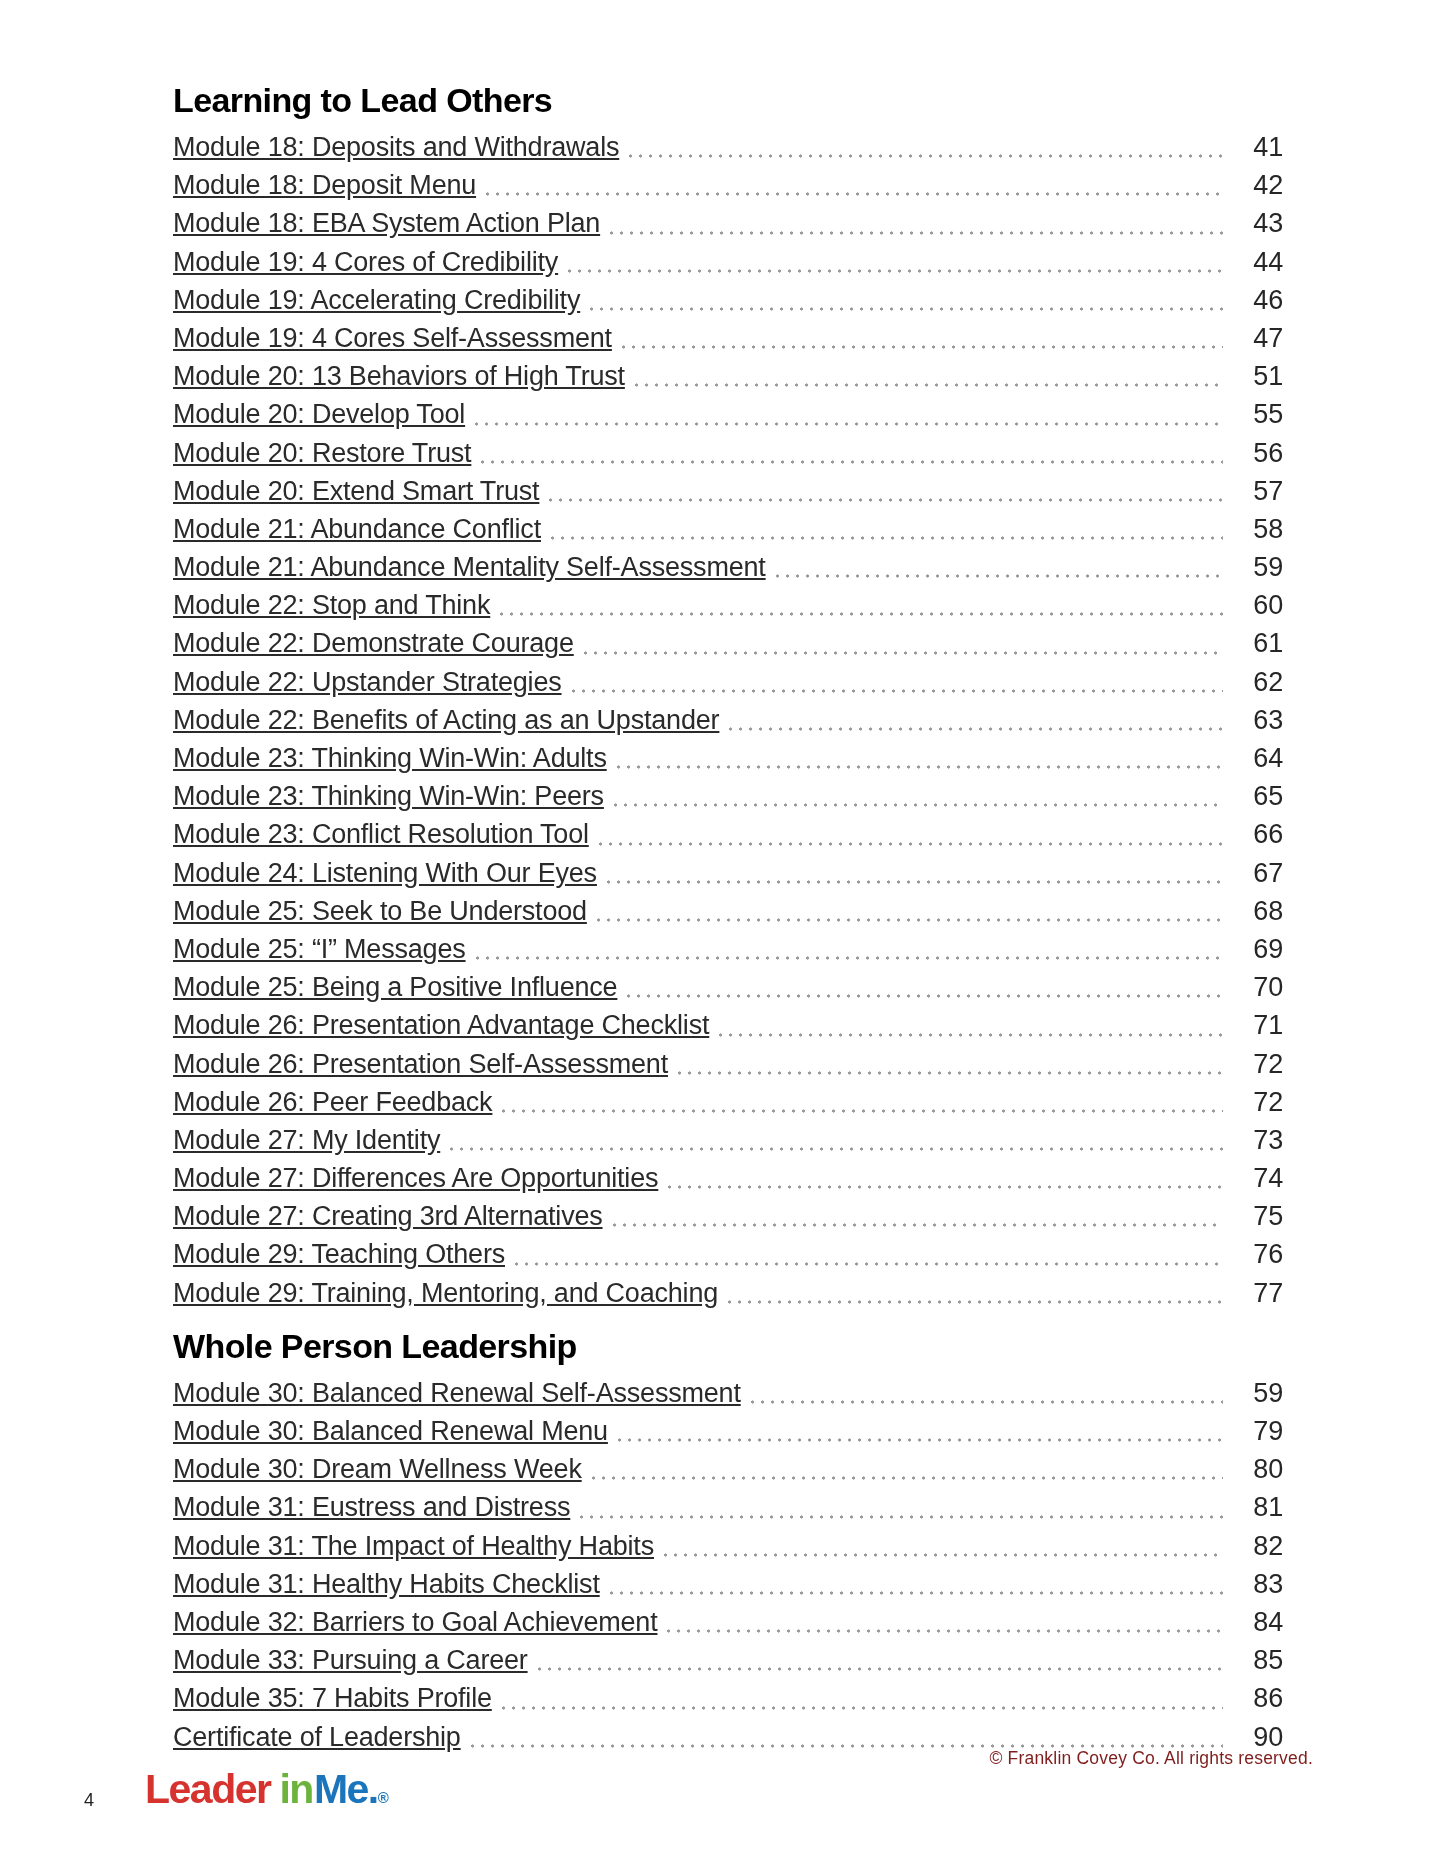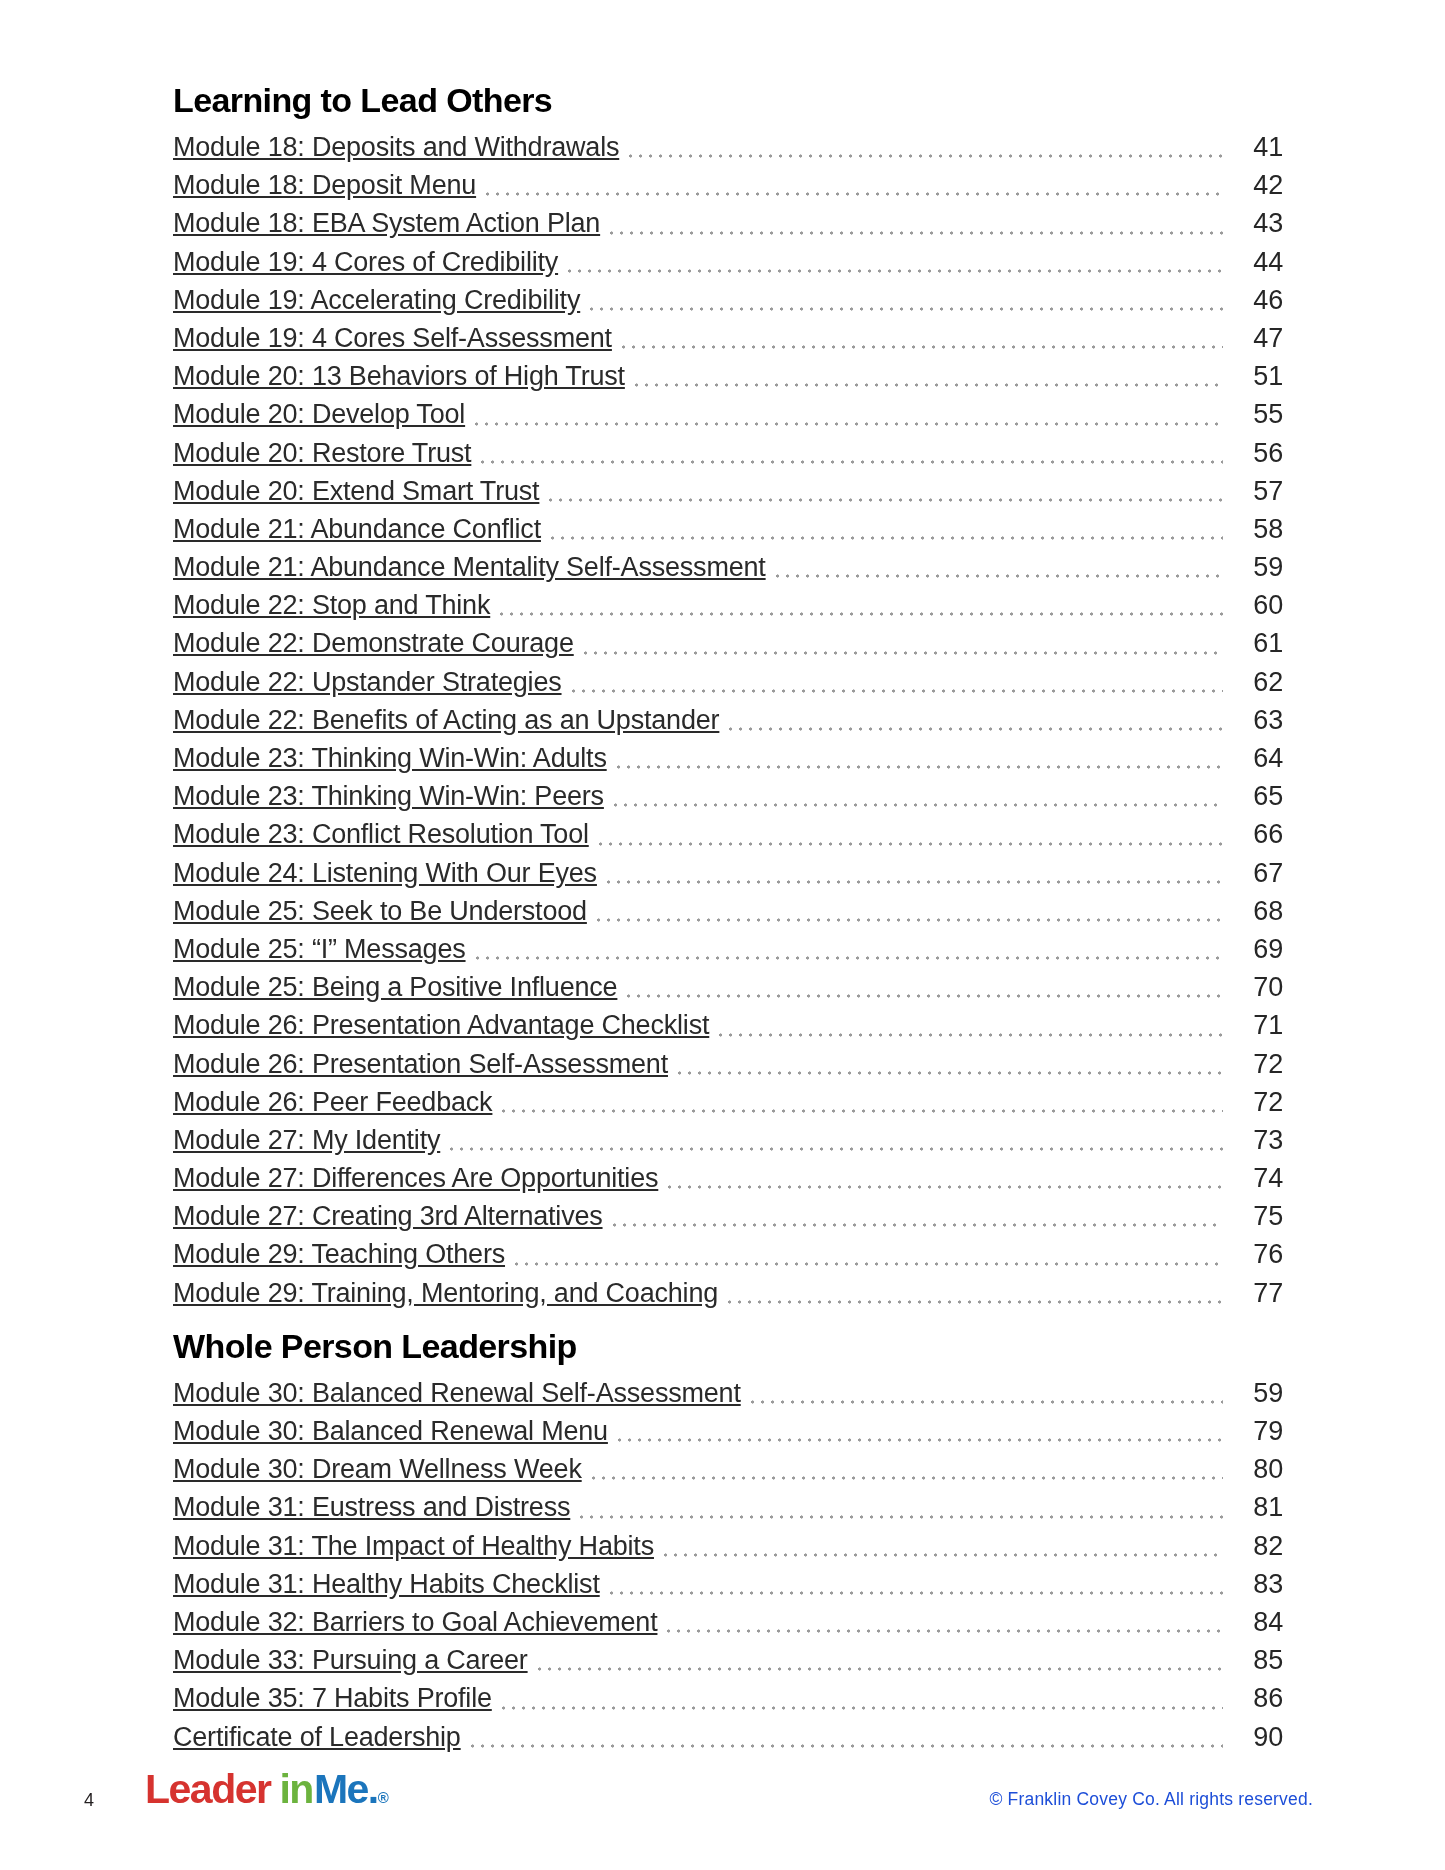--- a/index.html
+++ b/index.html
@@ -84,24 +84,24 @@
   .logo-reg {
     color: #1b75bc;
     font-size: 15px;
     font-weight: 700;
     letter-spacing: 0;
     vertical-align: baseline;
   }
   .copyright {
     position: absolute;
     right: 132px;
-    top: 1789px;
+    top: 1748px;
     font-size: 17.5px;
     letter-spacing: 0.2px;
-    color: #1d4ed8;
+    color: #7f1d1d;
   }
 </style>
 </head>
 <body>
 
 <div class="page">
 
   <main class="toc" id="toc">
     <section class="toc-section">
       <h2 class="section-heading">Learning to Lead Others</h2>

